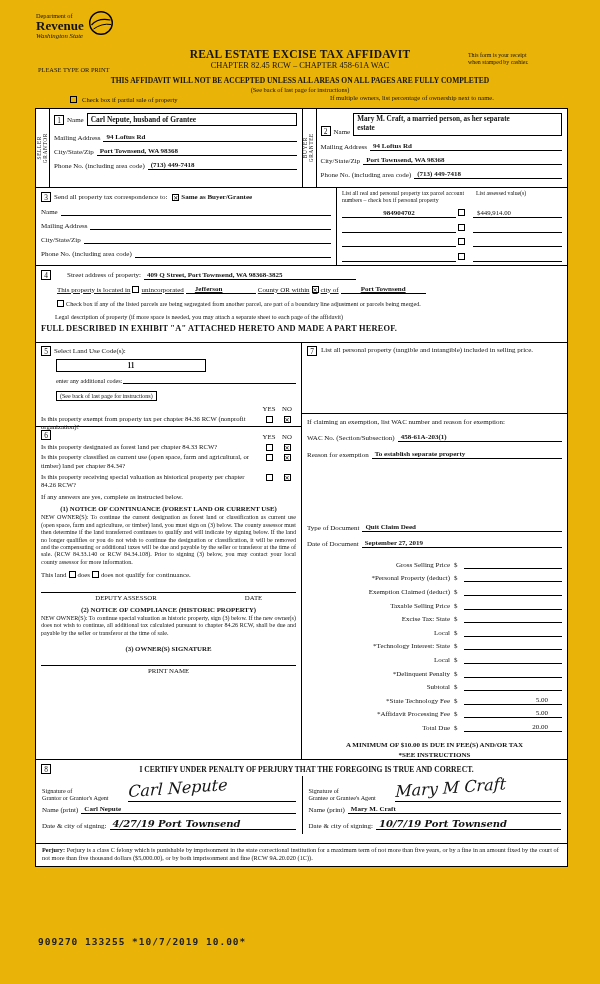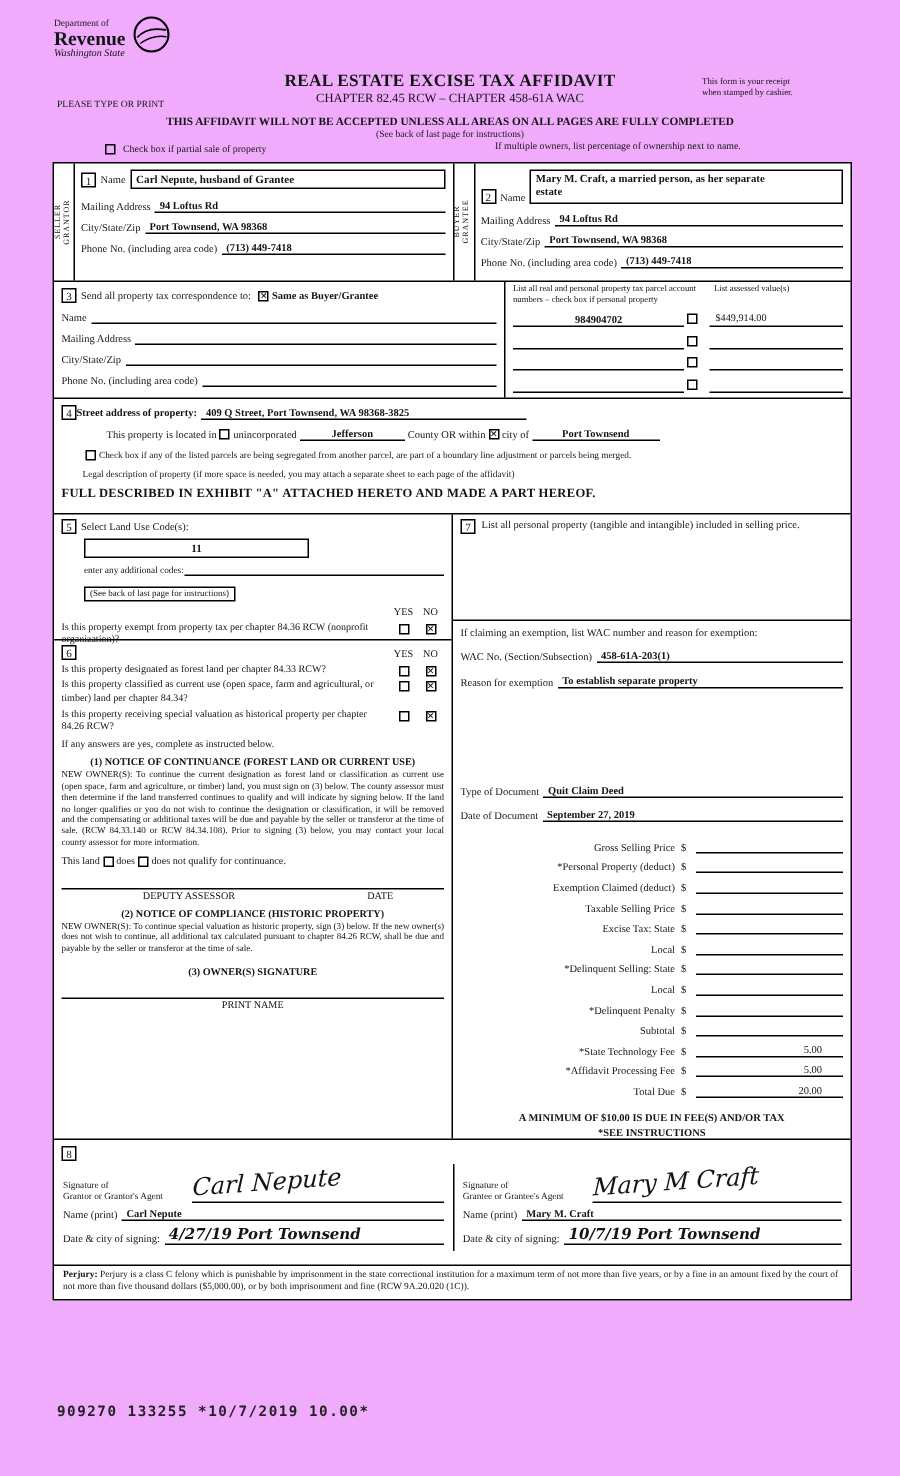--- a/index.html
+++ b/index.html
@@ -1,17 +1,17 @@
 <!DOCTYPE html>
 <html><head>
 <meta charset="utf-8">
 <style>
   * { margin:0; padding:0; box-sizing:border-box; }
   html,body { background:#e8e8e8; }
-  .page { position:relative; width:600px; height:984px; background:#f0abfc; margin:0 auto;
+  .page { position:relative; width:600px; height:984px; background:#eab308; margin:0 auto;
           font-family:"Liberation Serif", serif; color:#141414; overflow:hidden; }
   .abs { position:absolute; }
   .bold { font-weight:bold; }
   .fs7 { font-size:7px; }
   .fs6 { font-size:6.2px; }
 
   
   .logo-wrap { left:36px; top:12px; display:flex; align-items:flex-start; gap:4px; }
   .logo-l1 { font-size:6.3px; }
   .logo-l2 { font-size:13px; font-weight:bold; line-height:1; }
@@ -263,29 +263,29 @@
           <span class="pfill"></span>
           <span class="cb"></span>
           <span class="afill"></span>
         </div>
       </div>
     </div>
 
     <div class="sec sec4">
       <div class="frow" style="align-items:center;">
         <span class="numbox">4</span>
-        <span class="lab" style="margin-left:0;font-weight:bold;">Street address of property:</span>
+        <span class="lab" style="margin-left:16px;">Street address of property:</span>
         <span class="fill bold" style="max-width:300px;">409 Q Street, Port Townsend, WA  98368-3825</span>
         <span style="flex:1;"></span>
       </div>
-      <div class="frow" style="align-items:center; margin-left:30px;">
+      <div class="frow" style="align-items:center; margin-left:16px;text-decoration:underline;">
         <span>This property is located in</span>
         <span class="cb"></span>
         <span>unincorporated</span>
-        <span class="ulspan bold" style="min-width:70px; text-align:center;">Jefferson</span>
+        <span class="ulspan bold" style="min-width:70px; ">Jefferson</span>
         <span>County OR within</span>
         <span class="cb checked">✕</span>
         <span>city of</span>
         <span class="ulspan bold" style="min-width:85px; text-align:center;">Port Townsend</span>
       </div>
       <div class="frow" style="align-items:flex-start; margin-left:14px; margin-top:6px;">
         <span class="cb"></span>
         <span class="fs6" style="line-height:1.25;">Check box if any of the listed parcels are being segregated from another parcel, are part of a boundary line adjustment or parcels being merged.</span>
       </div>
       <div class="fs6" style="margin-top:5px; margin-left:14px;">Legal description of property (if more space is needed, you may attach a separate sheet to each page of the affidavit)</div>
@@ -432,21 +432,21 @@
               <span class="mlabel">Excise Tax:  State</span>
               <span class="mcur">$</span>
               <span class="mval"></span>
             </div>
           <div class="mrow">
               <span class="mlabel">Local</span>
               <span class="mcur">$</span>
               <span class="mval"></span>
             </div>
           <div class="mrow">
-              <span class="mlabel">*Delinquent Selling:  State</span>
+              <span class="mlabel">*Technology Interest:  State</span>
               <span class="mcur">$</span>
               <span class="mval"></span>
             </div>
           <div class="mrow">
               <span class="mlabel">Local</span>
               <span class="mcur">$</span>
               <span class="mval"></span>
             </div>
           <div class="mrow">
               <span class="mlabel">*Delinquent Penalty</span>
@@ -475,20 +475,21 @@
             </div>
         </div>
         <div class="s7min">A MINIMUM OF $10.00 IS DUE IN FEE(S) AND/OR TAX</div>
         <div class="s7min2">*SEE INSTRUCTIONS</div>
       </div>
     </div>
 
     <div class="sec sec8">
       <div class="s8head">
         <span class="numbox">8</span>
+        <span class="s8cert">I CERTIFY UNDER PENALTY OF PERJURY THAT THE FOREGOING IS TRUE AND CORRECT.</span>
       </div>
       <div class="s8grid">
         <div class="s8col">
           <div class="sigrow">
             <div class="siglab">
               <div>Signature of</div>
               <div>Grantor or Grantor's Agent</div>
             </div>
             <div class="sigfill">
               <span class="script">Carl Nepute</span>

